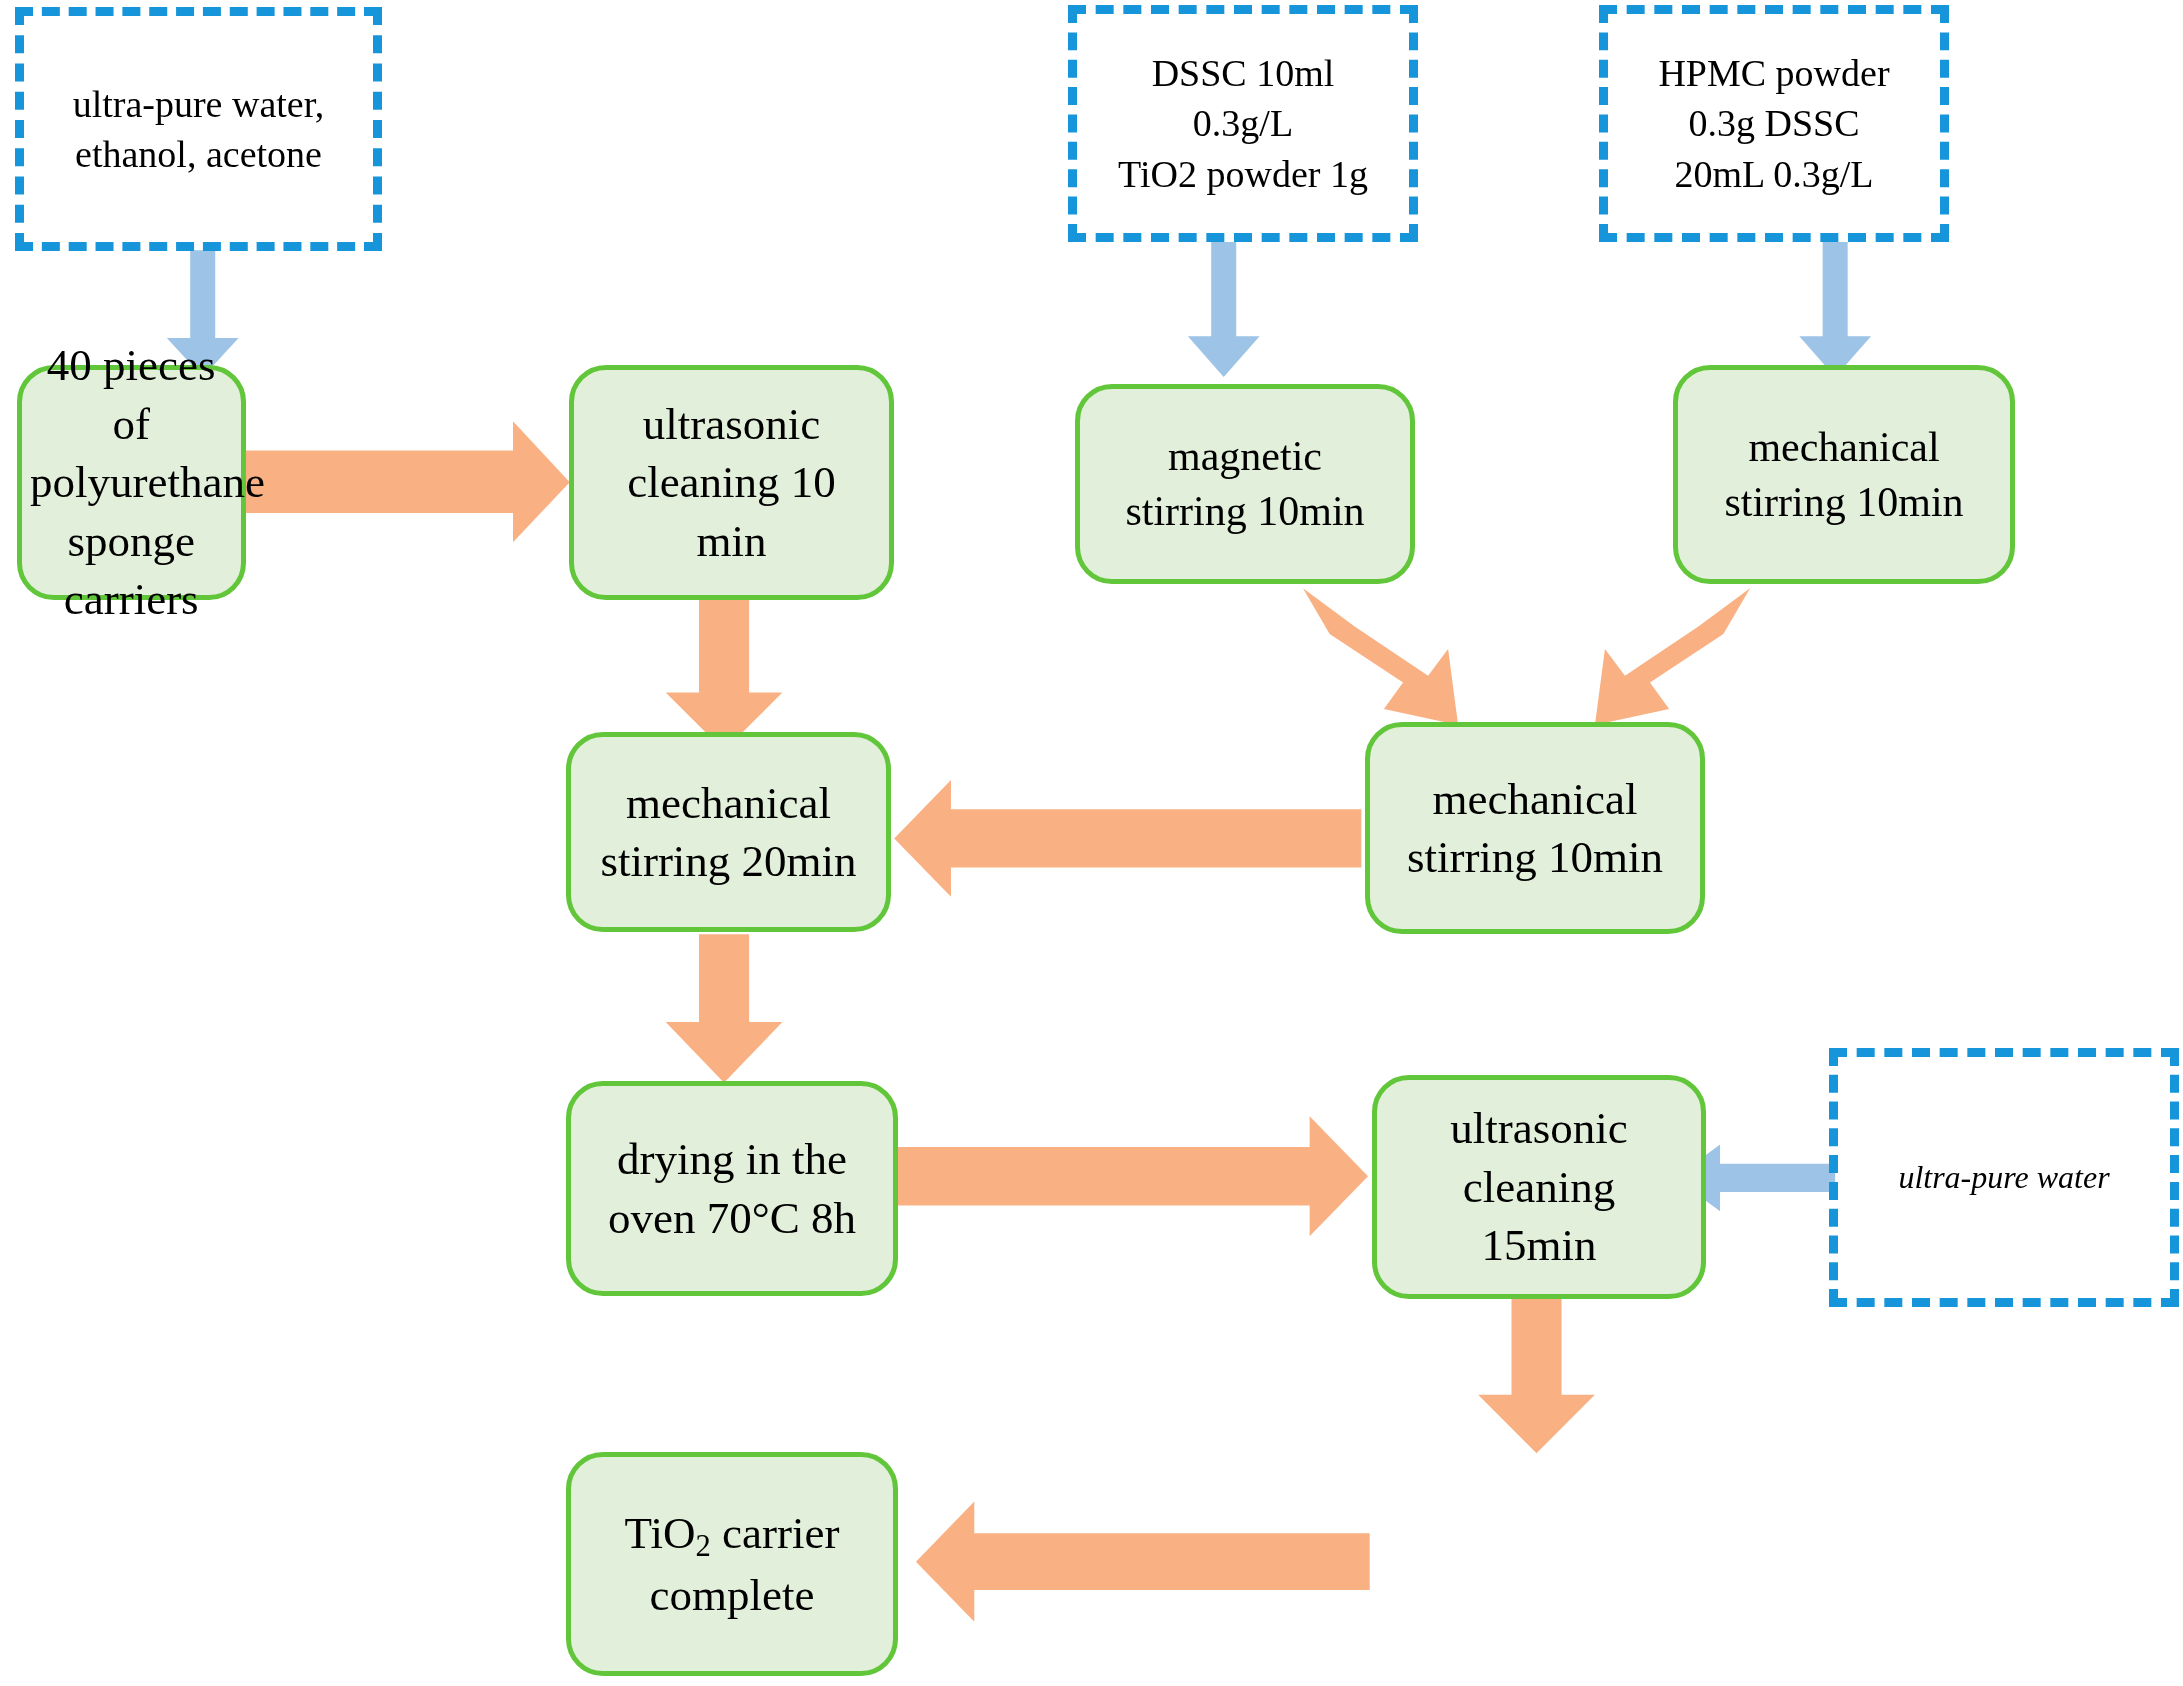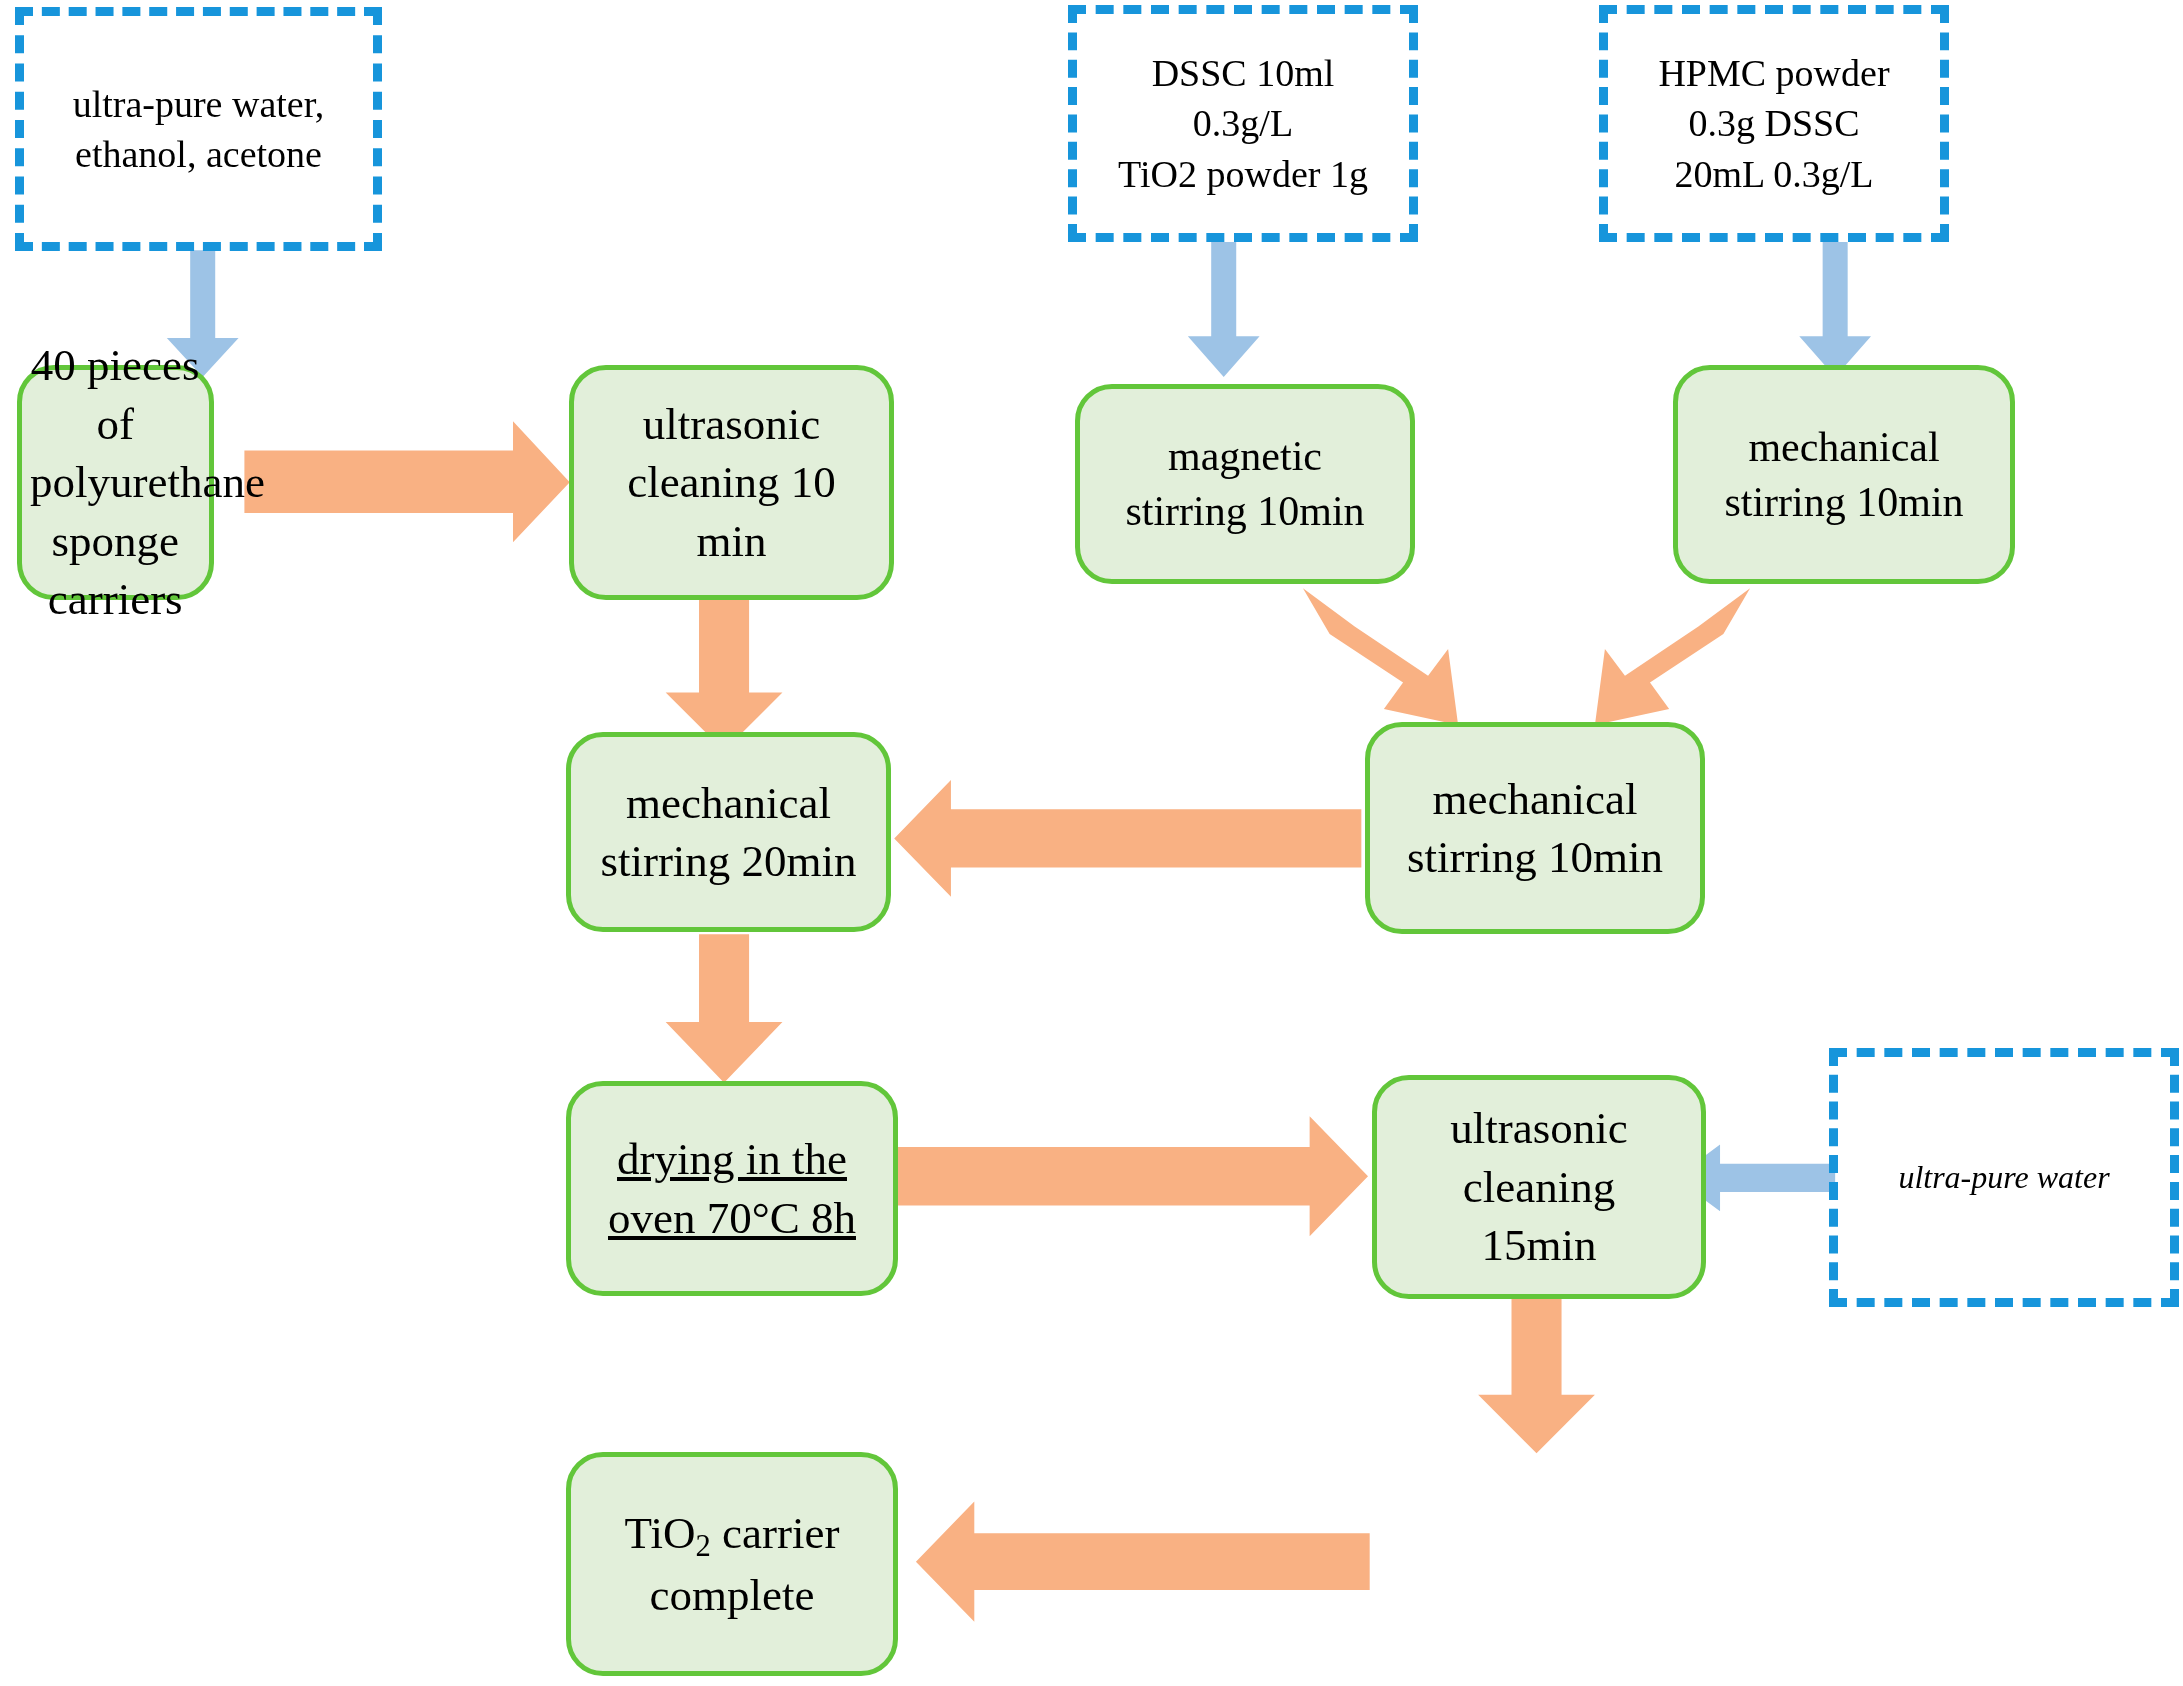--- a/index.html
+++ b/index.html
@@ -135,21 +135,21 @@
   <div class="node mat f46" style="left:1599px; top:5px; width:350px; height:237px;justify-content:flex-end;">
     <span class="label">HPMC powder
 0.3g  DSSC
 20mL  0.3g/L</span>
   </div>
 
   <div class="node mat f38" style="left:1829px; top:1048px; width:350px; height:259px;font-style:italic;">
     <span class="label">ultra-pure  water</span>
   </div>
 
-  <div class="node proc f54" style="left:16.7px; top:365px; width:197px; height:235px;">
+  <div class="node proc f54" style="left:16.7px; top:365px; width:229px; height:235px;">
     <span class="label">40 pieces of
 polyurethane
 sponge carriers</span>
   </div>
 
   <div class="node proc f54" style="left:569px; top:365px; width:325px; height:235px;">
     <span class="label">ultrasonic
 cleaning  10
 min</span>
   </div>
@@ -167,21 +167,21 @@
   <div class="node proc f54" style="left:566px; top:732px; width:325px; height:200px;">
     <span class="label">mechanical
 stirring 20min</span>
   </div>
 
   <div class="node proc f54" style="left:1365px; top:722px; width:340px; height:212px;">
     <span class="label">mechanical
 stirring 10min</span>
   </div>
 
-  <div class="node proc f54" style="left:566px; top:1081px; width:332px; height:215px;text-decoration:underline;">
+  <div class="node proc f54" style="left:566px; top:1081px; width:332px; height:215px;">
     <span class="label">drying in the
 oven 70°C 8h</span>
   </div>
 
   <div class="node proc f54" style="left:1372px; top:1075px; width:334px; height:224px;">
     <span class="label">ultrasonic
 cleaning
 15min</span>
   </div>
 

